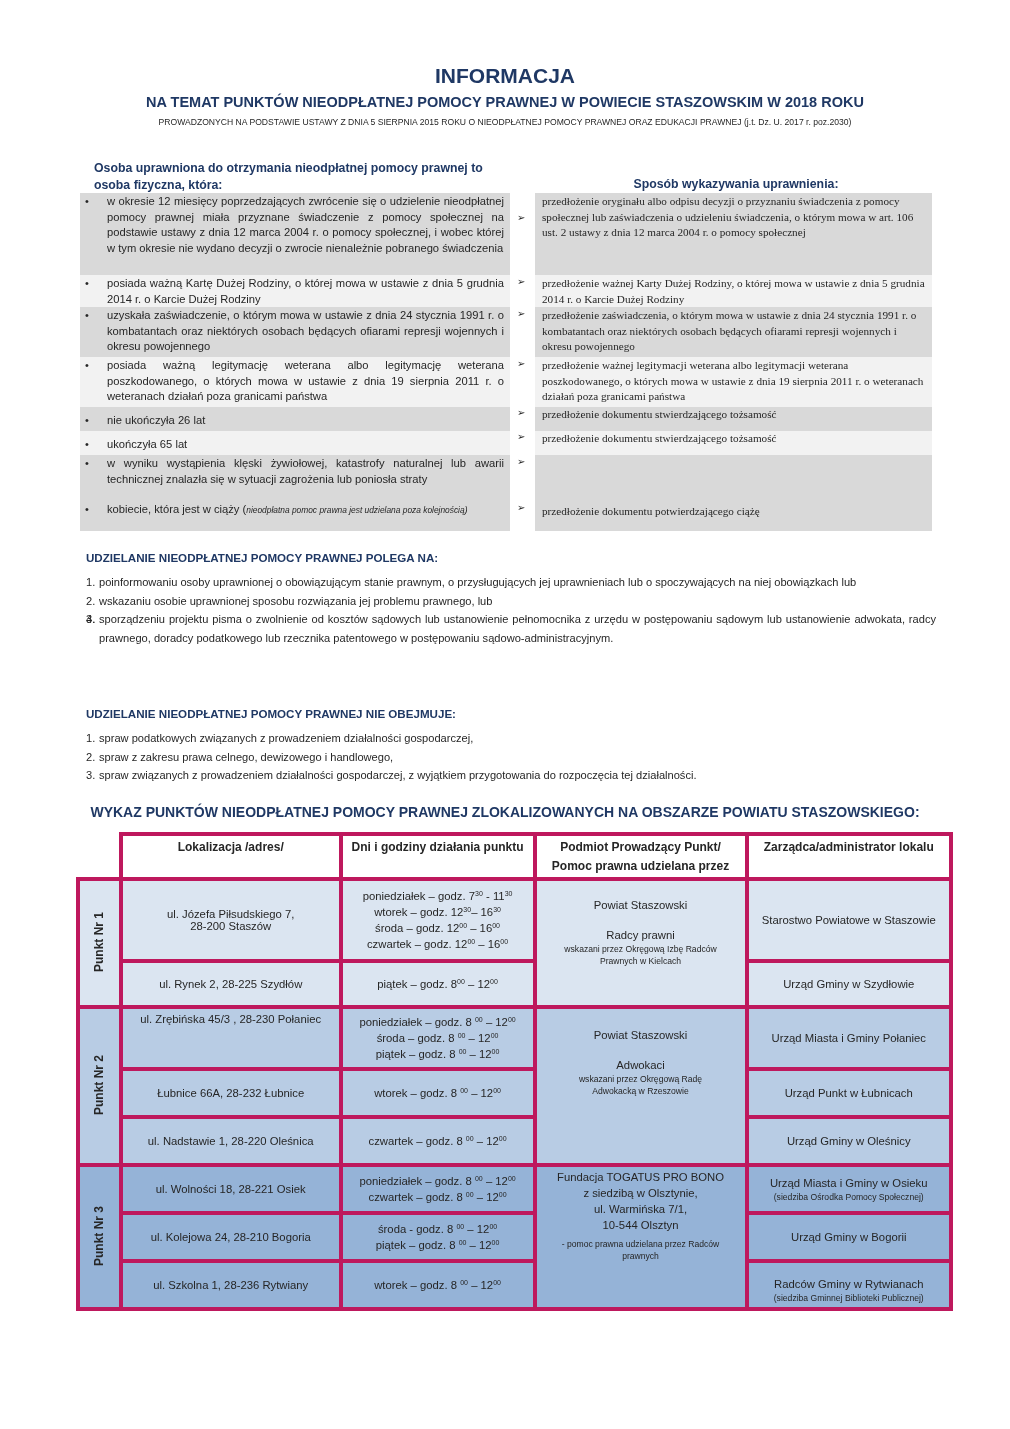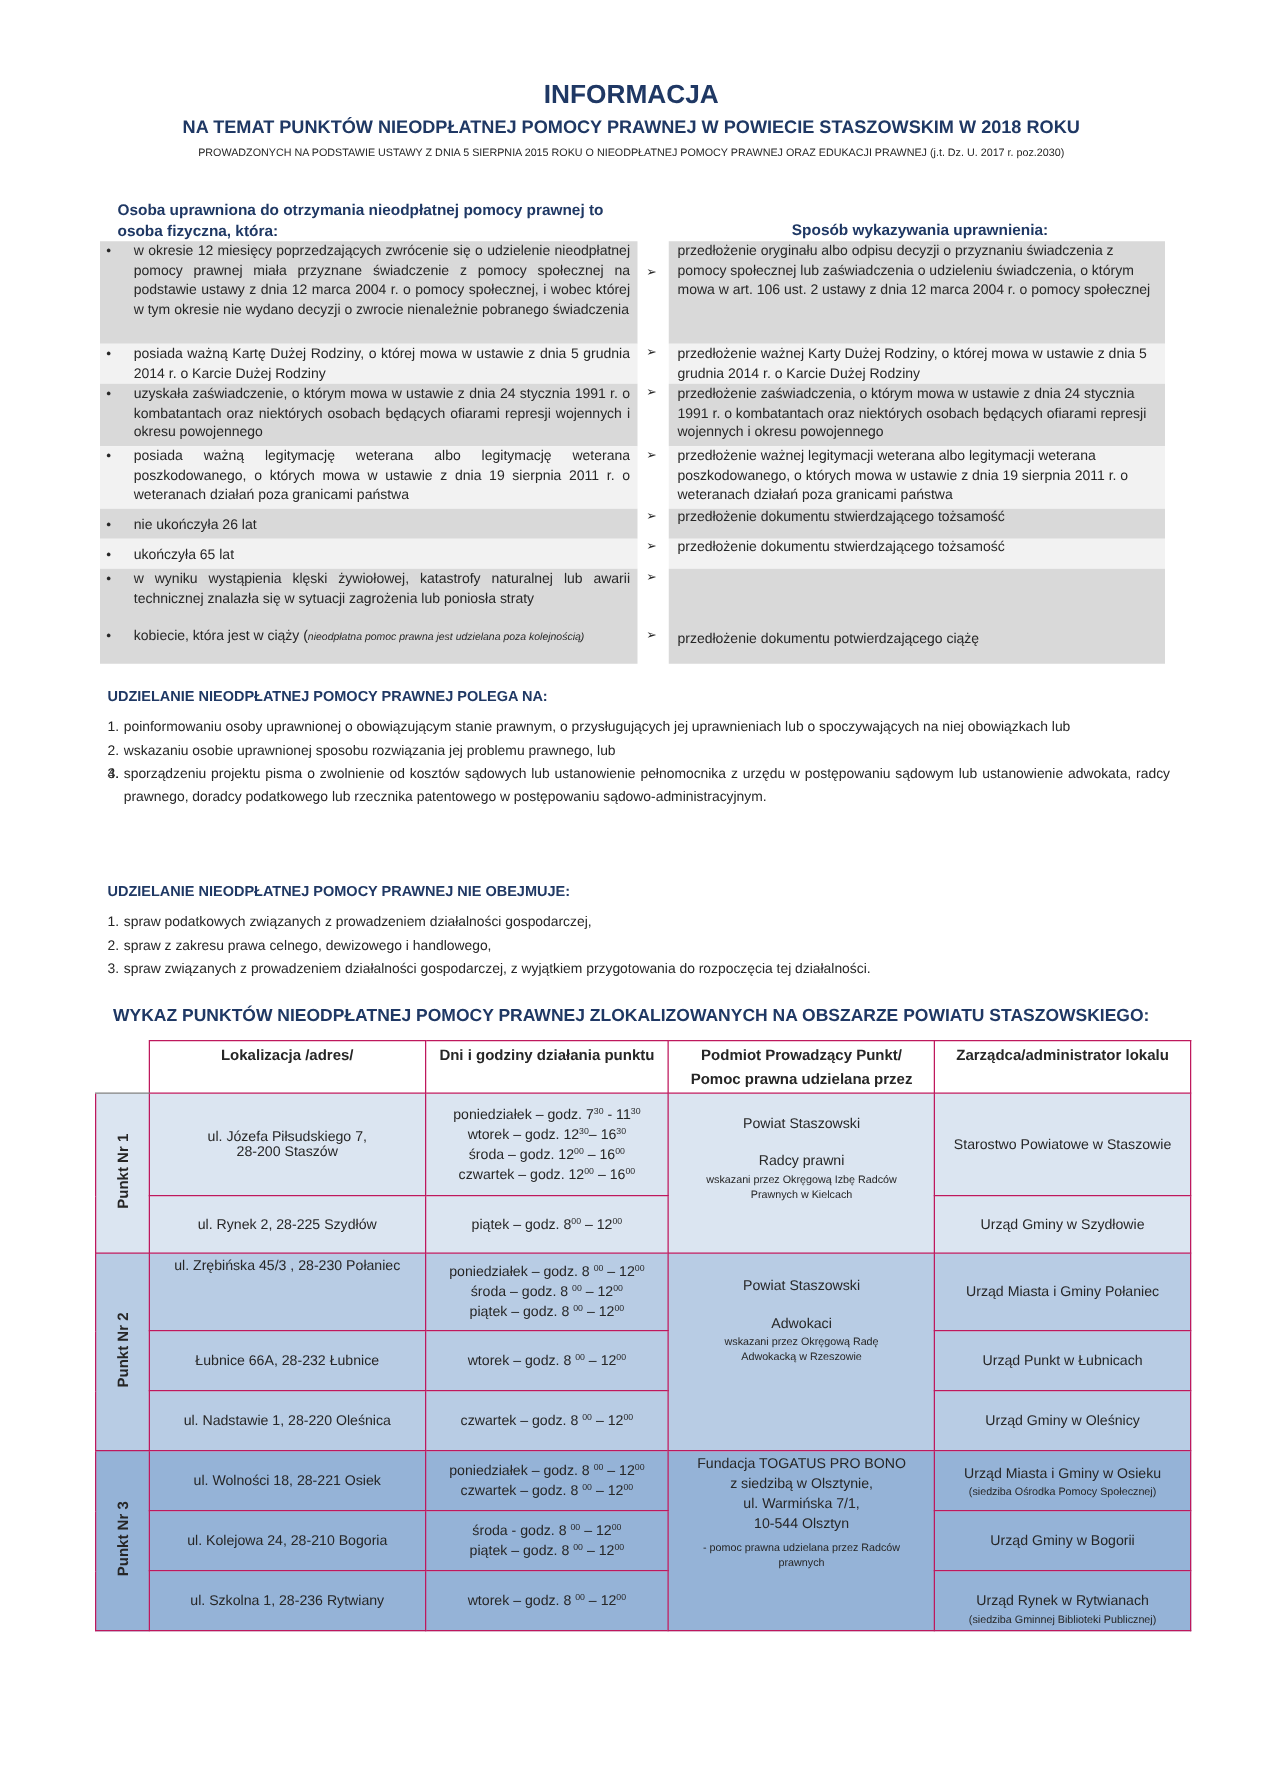--- a/index.html
+++ b/index.html
@@ -8,38 +8,38 @@
   .title { left: 0; width: 1010px; top: 64px; text-align: center; font-family: "Liberation Sans", sans-serif; font-weight: bold; font-size: 21px; color: #1f3864; letter-spacing: 0px; }
   .subtitle { left: 0; width: 1010px; top: 94px; text-align: center; font-weight: bold; font-size: 14.5px; color: #1f3864; }
   .law { left: 0; width: 1010px; top: 117px; text-align: center; font-size: 8.6px; color: #262626; }
 
   .col-head { font-weight: bold; font-size: 12.3px; color: #1f3864; line-height: 17px; }
   .left-head { left: 94px; top: 160px; width: 420px; }
   .right-head { left: 536px; top: 160px; width: 400px; text-align: center; margin-top: 16px; }
 
   .elig-row { position: absolute; left: 80px; width: 852px; }
   .elig-left { position: absolute; left: 0; width: 430px; top: 0; bottom: 0; }
-  .elig-right { position: absolute; left: 455px; width: 397px; top: 0; bottom: 0; }
+  .elig-right { position: absolute; left: 455px; width: 397px; top: 0; bottom: 0; font-family: Liberation Serif, serif; }
   .bullet { position: absolute; left: 5px; font-size: 11px; }
   .ltext { position: absolute; left: 27px; right: 6px; font-size: 11.2px; line-height: 15.6px; text-align: justify; }
   .arrow { position: absolute; left: 437px; font-size: 10px; color: #262626; }
   .rtext { position: absolute; left: 7px; right: 4px; font-size: 11.2px; line-height: 15.6px; }
   .g1 { background: #d9d9d9; }
   .g2 { background: #f2f2f2; }
   .note { font-style: italic; font-size: 8.4px; }
 
   .sec-head { left: 86px; font-weight: bold; font-size: 11.6px; color: #1f3864; }
   .ol { position: absolute; left: 86px; width: 850px; font-size: 11.1px; line-height: 18.6px; }
   .ol .li { position: relative; padding-left: 13px; text-align: justify; }
   .ol .num { position: absolute; left: 0; top: 0; }
 
   .table-title { left: 0; width: 1010px; top: 804px; text-align: center; font-weight: bold; font-size: 14px; color: #1f3864; }
 
   table.points { position: absolute; left: 76px; top: 832px; width: 877px; border-collapse: collapse; font-size: 11.3px; }
-  table.points td, table.points th { border: 1px solid #be185d; text-align: center; vertical-align: middle; padding: 0 4px; }
+  table.points td, table.points th { border: 4px solid #be185d; text-align: center; vertical-align: middle; padding: 0 4px; }
   table.points th { font-weight: bold; font-size: 12px; color: #262626; background: #ffffff; vertical-align: top; padding-top: 2px; line-height: 19px; height: 39px; }
   table.points th.blank { border-top: none; border-left: none; border-bottom: 1px solid #7f7f7f; }
   .p1 { background: #dbe5f1; }
   .p2 { background: #b8cce4; }
   .p3 { background: #95b3d7; }
   .rot { font-weight: bold; font-size: 12px; writing-mode: vertical-rl; transform: rotate(180deg); white-space: nowrap; }
   .hours div { line-height: 16px; }
   sup { font-size: 7px; vertical-align: 4px; line-height: 0; }
   .small { font-size: 8.6px; line-height: 12px; }
   .ent { line-height: 16px; }
@@ -256,18 +256,18 @@
         <div><span>piątek – godz. 8 </span><sup>00</sup><span> – 12</span><sup>00</sup></div>
       </td>
       <td>Urząd Gminy w  Bogorii</td>
     </tr>
     <tr class="p3" style="height:48px">
       <td>ul. Szkolna 1,  28-236 Rytwiany</td>
       <td class="hours">
         <div><span>wtorek – godz. 8 </span><sup>00</sup><span> – 12</span><sup>00</sup></div>
       </td>
       <td style="vertical-align:bottom;padding-bottom:3px">
-          <div class="ent">Urząd Rynek w Rytwianach</div>
+          <div class="ent">Radców Gminy w Rytwianach</div>
           <div class="small">(siedziba Gminnej  Biblioteki Publicznej)</div>
         </td>
     </tr>
   </tbody>
 </table>
 
 </body></html>

